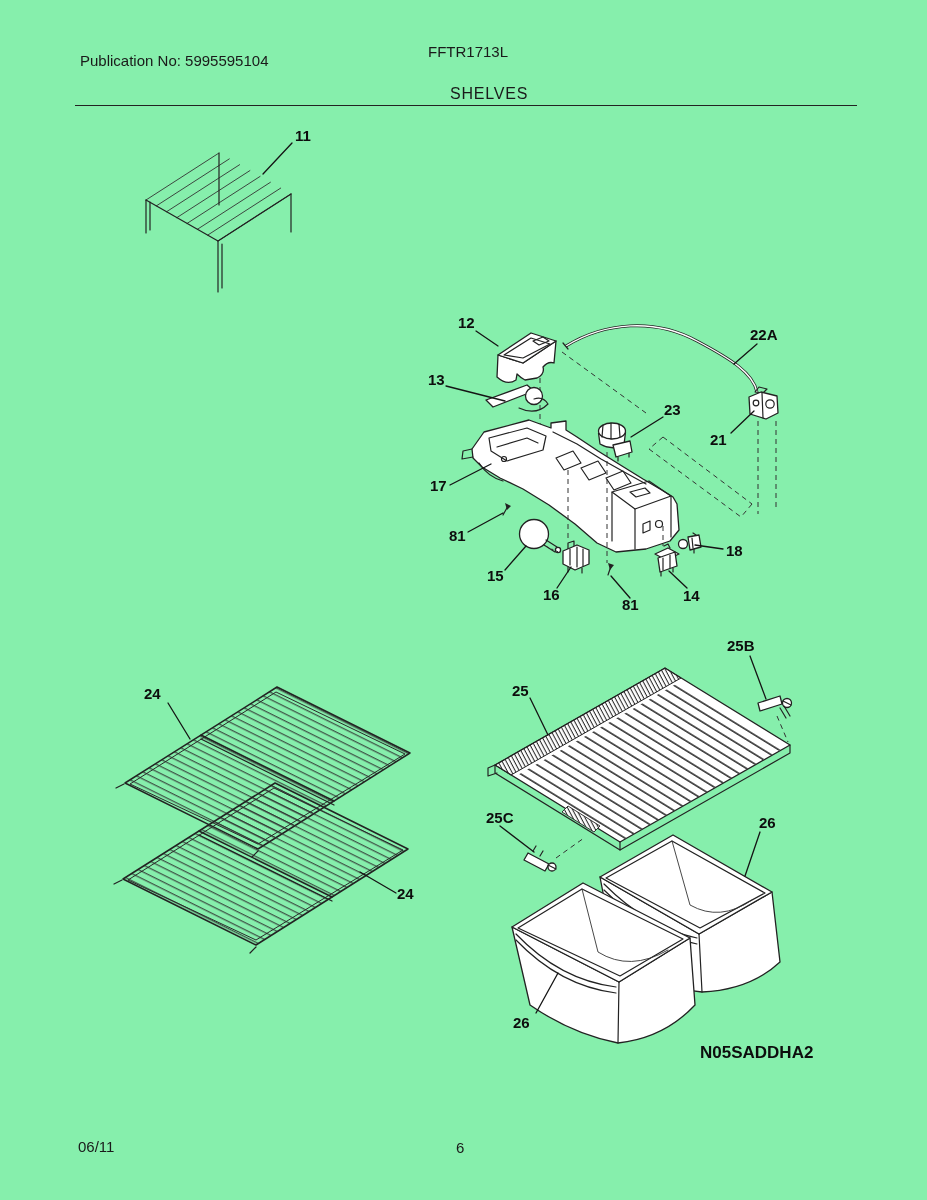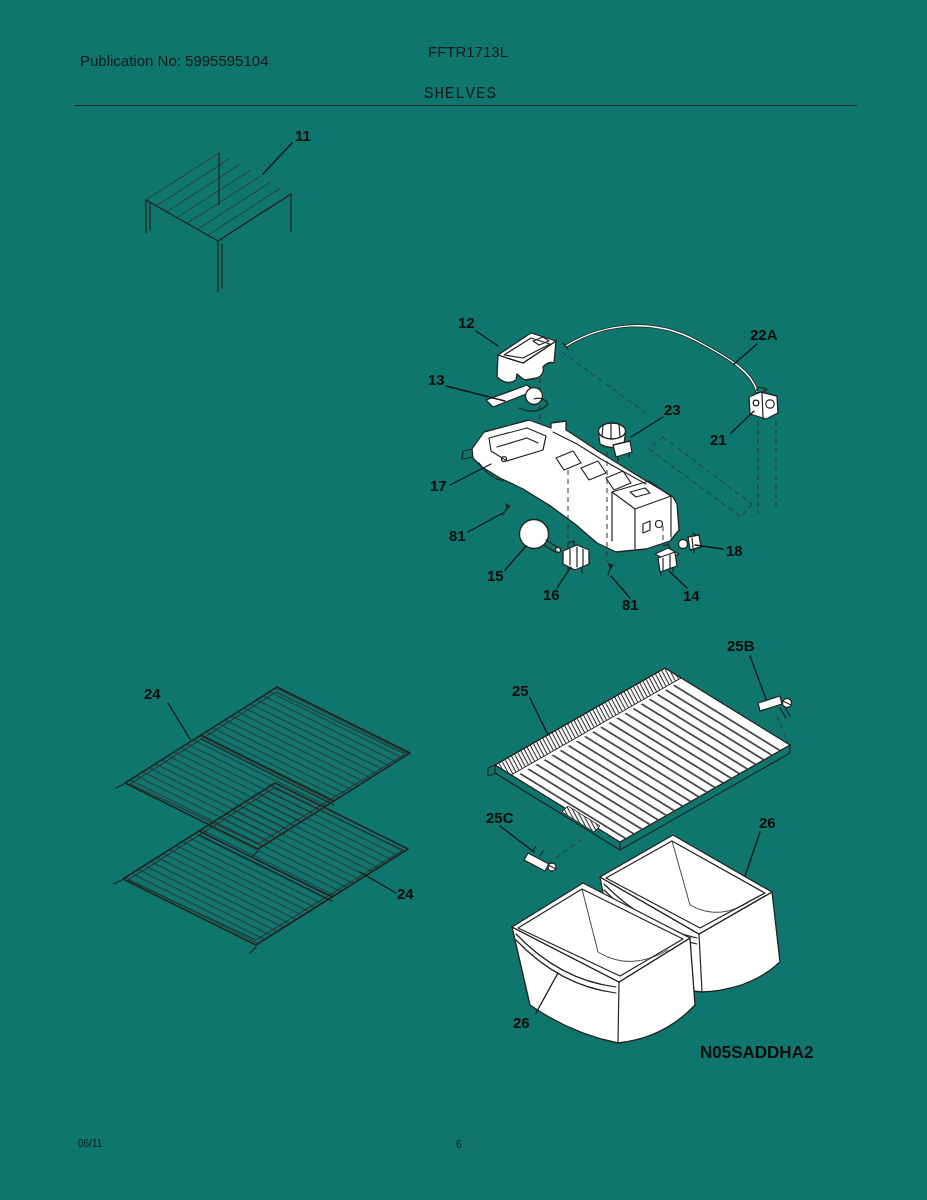--- a/index.html
+++ b/index.html
@@ -1,41 +1,41 @@
 <!DOCTYPE html>
 <html><head>
 <meta charset="utf-8">
 <style>
   html,body{margin:0;padding:0;background:#e8e8e8;}
-  .page{position:relative;width:927px;height:1200px;background:#0f766e;margin:0 auto;
+  .page{position:relative;width:927px;height:1200px;background:#86efac;margin:0 auto;
         font-family:"Liberation Sans", sans-serif;color:#111;overflow:hidden;}
   .abs{position:absolute;}
   .hdr{font-size:15px;color:#1a1a1a;white-space:nowrap;}
   .hdr-title{font-size:16px;letter-spacing:0.8px;color:#1a1a1a;}
   .rule{position:absolute;left:75px;top:105px;width:782px;height:0;border-top:1.4px solid #222;}
-  .ftr{font-size:10px;color:#1a1a1a;}
+  .ftr{font-size:15px;color:#1a1a1a;}
   svg{position:absolute;left:0;top:0;}
   .ln{fill:none;stroke:#222;stroke-width:1.2;stroke-linecap:round;stroke-linejoin:round;}
   .ln2{fill:none;stroke:#222;stroke-width:1.5;stroke-linecap:round;stroke-linejoin:round;}
   .fw{fill:#ffffff;stroke:#222;stroke-width:1.3;stroke-linejoin:round;}
   .thin{fill:none;stroke:#333;stroke-width:0.9;stroke-linecap:round;}
   .dash{fill:none;stroke:#333;stroke-width:1;stroke-dasharray:5 4;}
   .dot{fill:none;stroke:#333;stroke-width:1;stroke-dasharray:2 3;}
   .leader{stroke:#141414;stroke-width:1.3;stroke-linecap:round;}
   text.callout{font-family:"Liberation Sans",sans-serif;font-size:15px;font-weight:bold;fill:#0d0d0d;}
   text.code{font-family:"Liberation Sans",sans-serif;font-size:17px;font-weight:bold;fill:#0d0d0d;}
 </style>
 </head>
 <body>
 
 <div class="page">
 
   <div class="abs hdr" style="left:80px;top:52px;">Publication No: 5995595104</div>
   <div class="abs hdr" style="left:428px;top:43px;">FFTR1713L</div>
-  <div class="abs hdr-title" style="left:424px;top:85px;font-family:Liberation Mono, monospace;">SHELVES</div>
+  <div class="abs hdr-title" style="left:450px;top:85px;">SHELVES</div>
   <div class="rule"></div>
 
   <svg width="927" height="1200" viewBox="0 0 927 1200">
     <defs>
       <pattern id="wirePat" patternUnits="userSpaceOnUse" width="10" height="6.4" patternTransform="rotate(26.4)">
         <line x1="-1" y1="0.7" x2="11" y2="0.7" stroke="#2e2e2e" stroke-width="1"></line>
       </pattern>
       <pattern id="ribPat" patternUnits="userSpaceOnUse" width="10" height="8.2" patternTransform="rotate(31.6)">
         <line x1="-1" y1="1" x2="11" y2="1" stroke="#3c3c3c" stroke-width="1.7"></line>
       </pattern>

